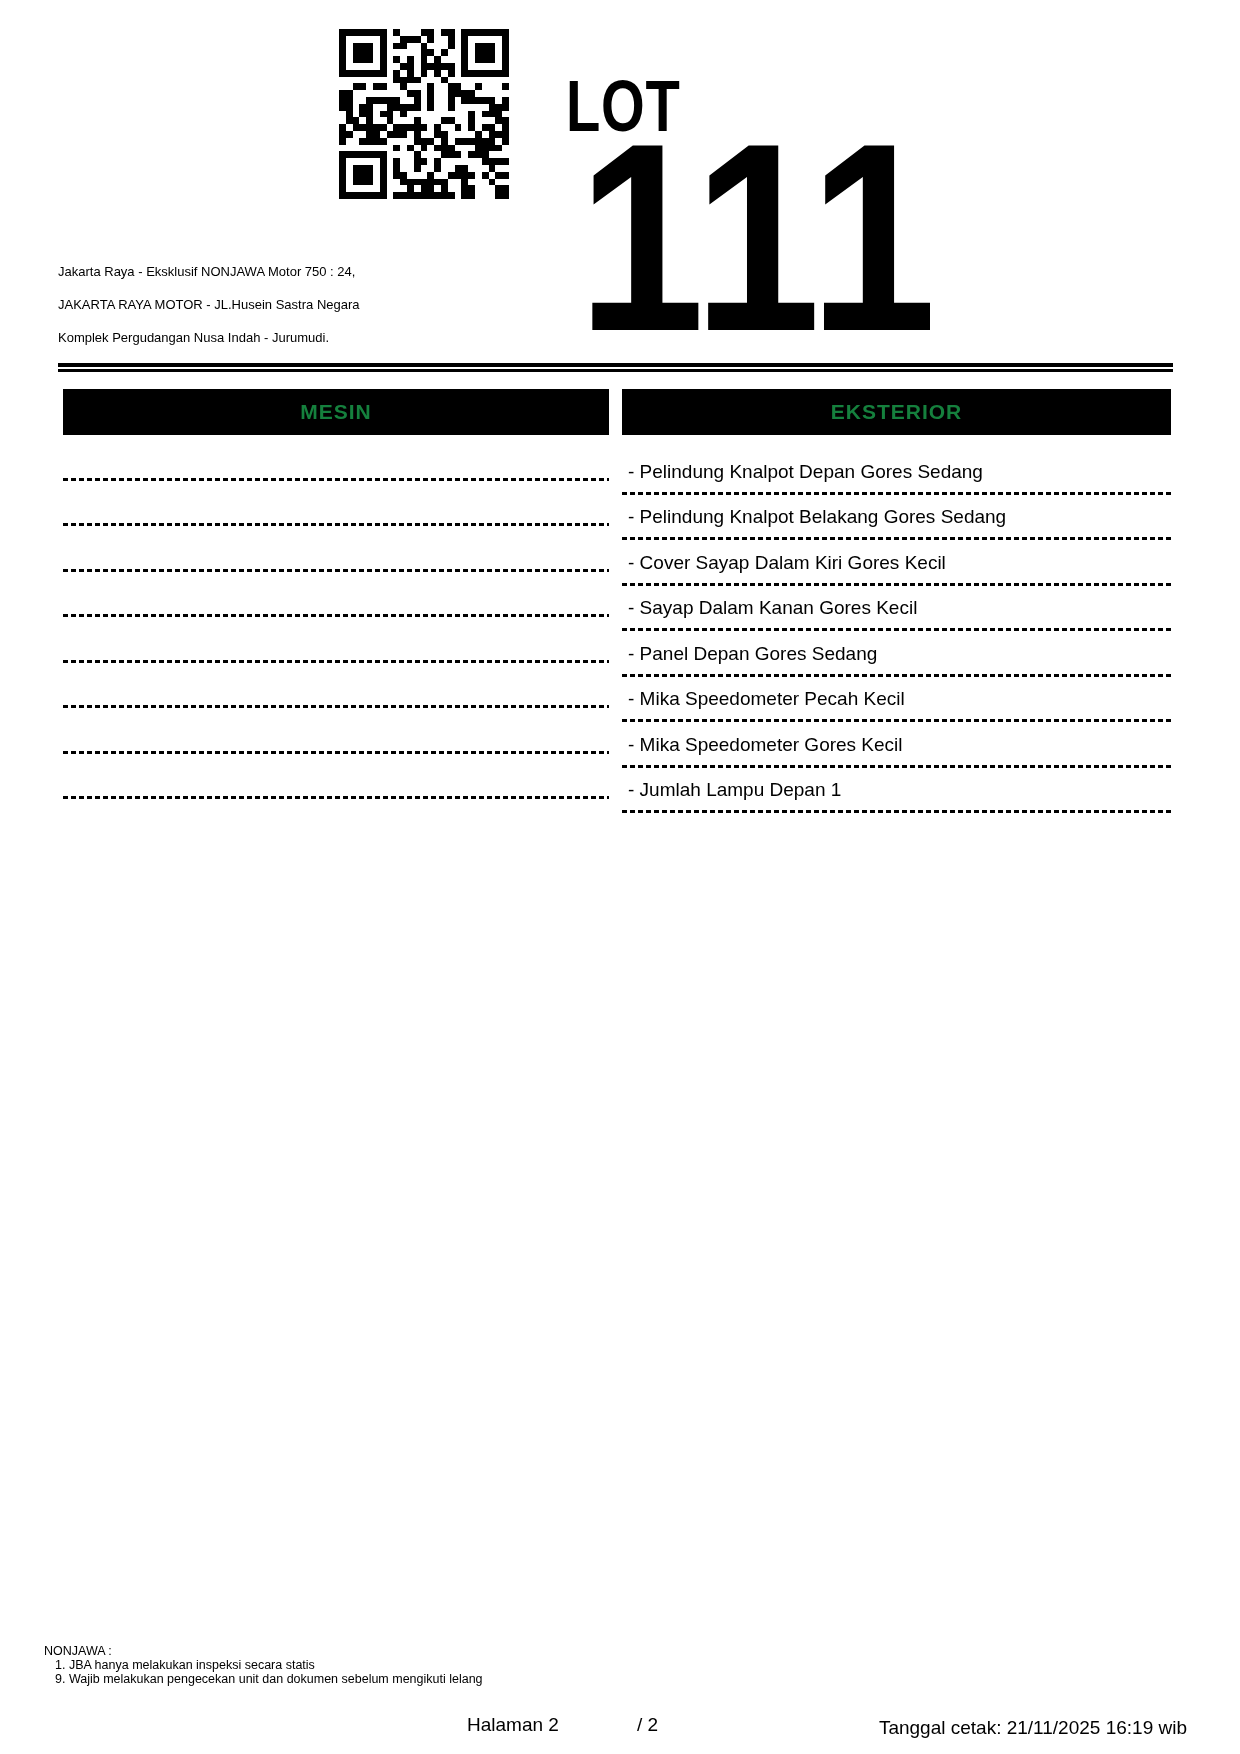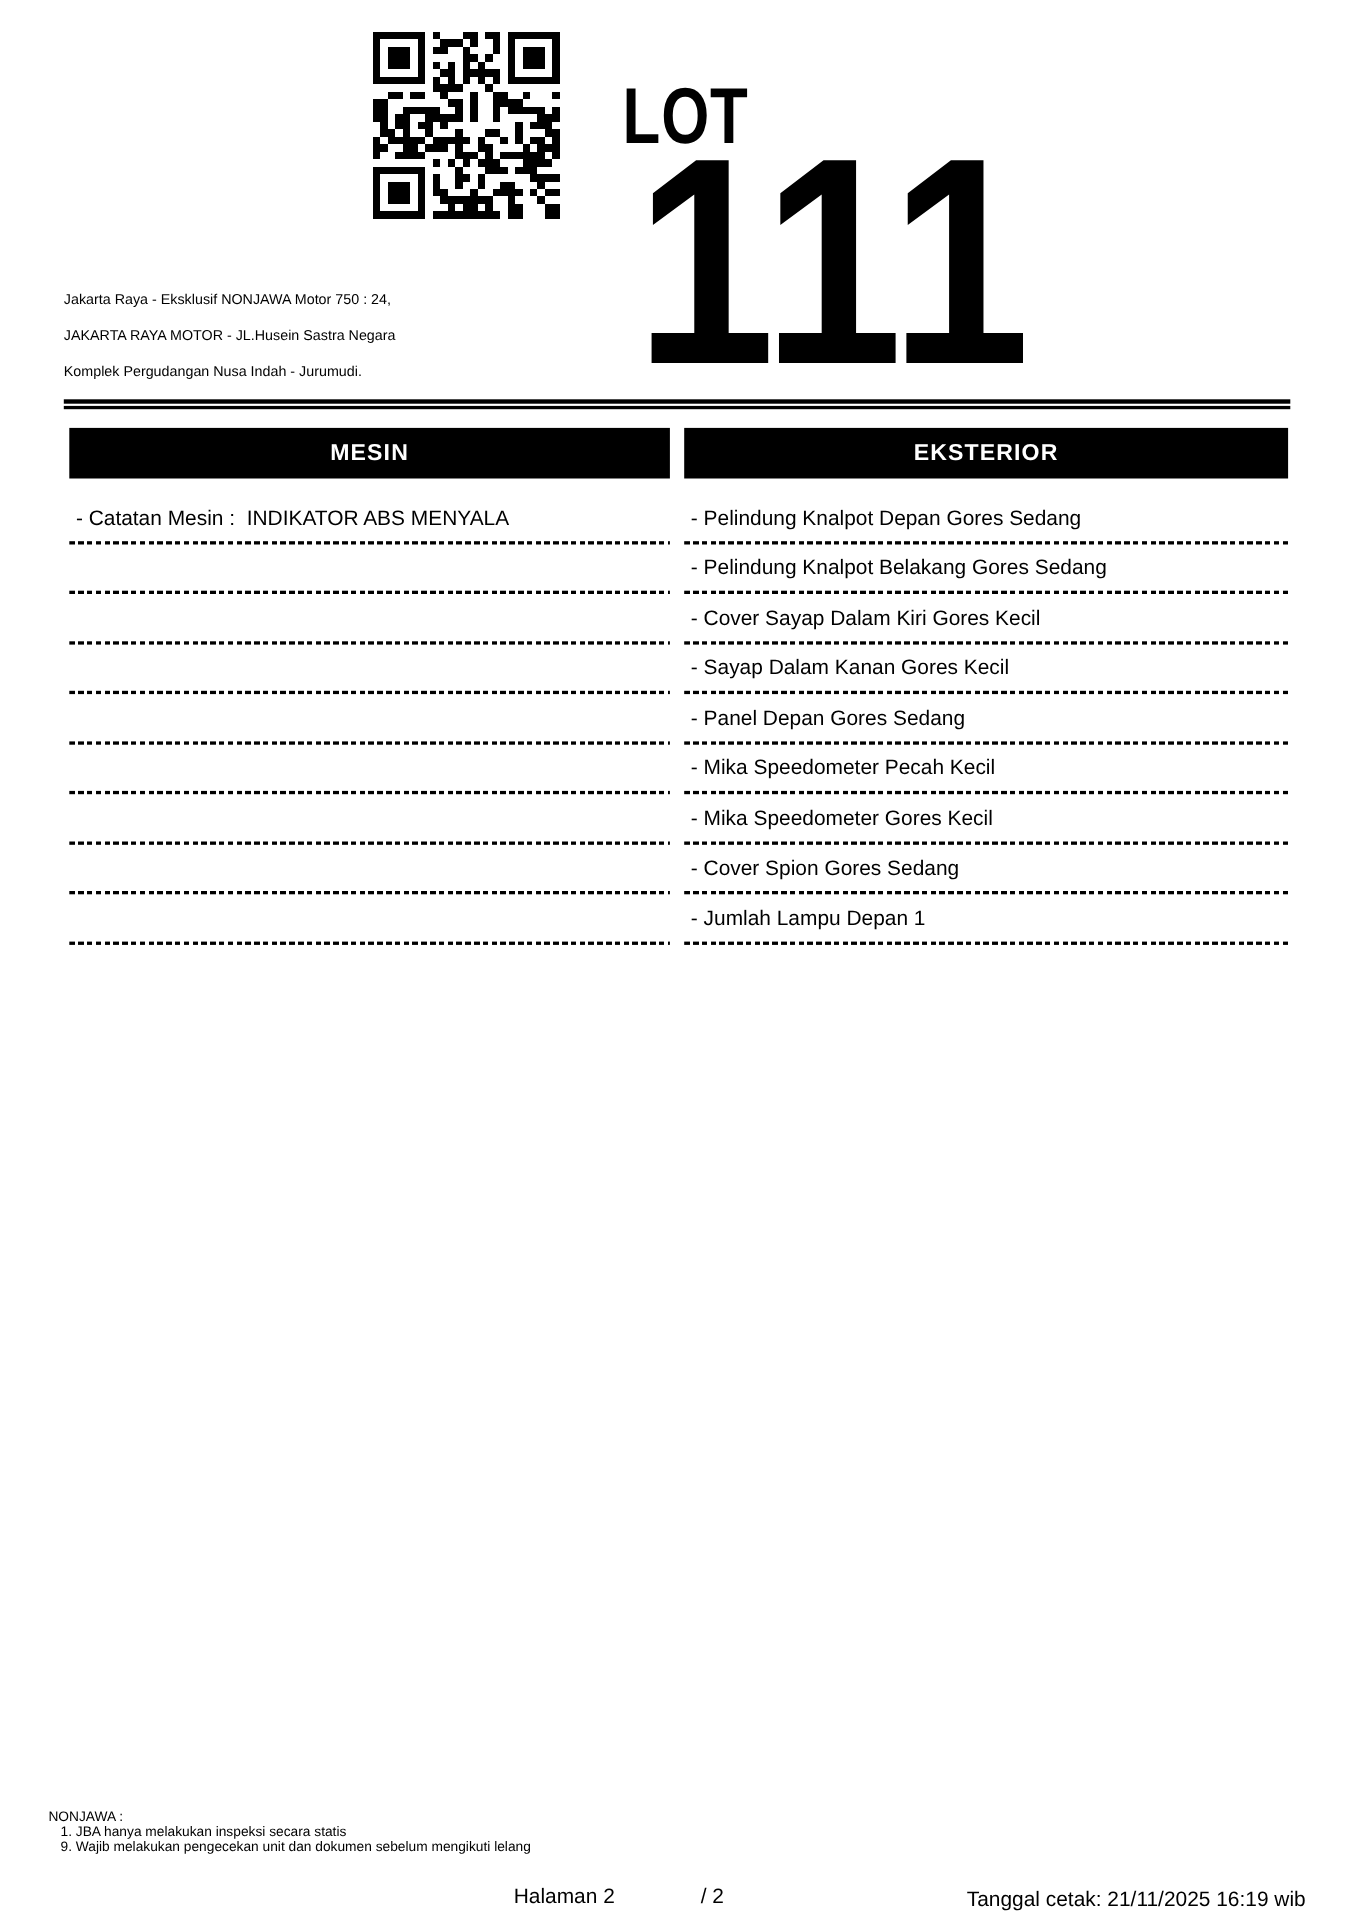--- a/index.html
+++ b/index.html
@@ -22,21 +22,21 @@
   .address {
     position:absolute; left:58px; top:255px; width:500px;
     font-size:13px; line-height:33px; white-space:nowrap;
   }
   .double-rule {
     position:absolute; left:58px; top:363px; width:1115px; height:9px;
     border-top:4px solid #000; border-bottom:3px solid #000;
     box-sizing:border-box;
   }
   .col-header {
-    position:absolute; top:389px; height:46px; background:#000; color:#ffffff;
+    position:absolute; top:389px; height:46px; background:#000; color:#15803d;
     display:flex; align-items:center; justify-content:center;
     font-size:21px; font-weight:bold; letter-spacing:1px;
   }
   .col-header.left  { left:63px;  width:546px; }
   .col-header.right { left:622px; width:549px;text-align:center; }
   .col { position:absolute; top:435px; }
   .col.left  { left:63px;  width:546px; }
   .col.right { left:622px; width:549px; }
   .row {
     position:relative; height:45.5px; display:flex; align-items:center;
@@ -399,39 +399,37 @@
   <div class="double-rule"></div>
 
   <div class="col-header left">
     <span>MESIN</span>
   </div>
   <div class="col-header right">
     <span>EKSTERIOR</span>
   </div>
 
   <div class="col left" id="left-rows">
-      <div class="row first">- Catatan Mesin :&nbsp; INDIKATOR ABS MENYALA</div>
       <div class="row"></div>
       <div class="row"></div>
       <div class="row"></div>
       <div class="row"></div>
       <div class="row"></div>
       <div class="row"></div>
       <div class="row"></div>
       <div class="row"></div>
     </div>
   <div class="col right" id="right-rows">
       <div class="row first">- Pelindung Knalpot Depan Gores Sedang</div>
       <div class="row">- Pelindung Knalpot Belakang Gores Sedang</div>
       <div class="row">- Cover Sayap Dalam Kiri Gores Kecil</div>
       <div class="row">- Sayap Dalam Kanan Gores Kecil</div>
       <div class="row">- Panel Depan Gores Sedang</div>
       <div class="row">- Mika Speedometer Pecah Kecil</div>
       <div class="row">- Mika Speedometer Gores Kecil</div>
-      <div class="row">- Cover Spion Gores Sedang</div>
       <div class="row">- Jumlah Lampu Depan 1</div>
     </div>
 
   <div class="notes">
     <div>NONJAWA :</div>
     <div class="note-item">1. JBA hanya melakukan inspeksi secara statis</div>
     <div class="note-item">9. Wajib melakukan pengecekan unit dan dokumen sebelum mengikuti lelang</div>
   </div>
 
   <div class="footer-text" id="halaman">Halaman 2</div>

